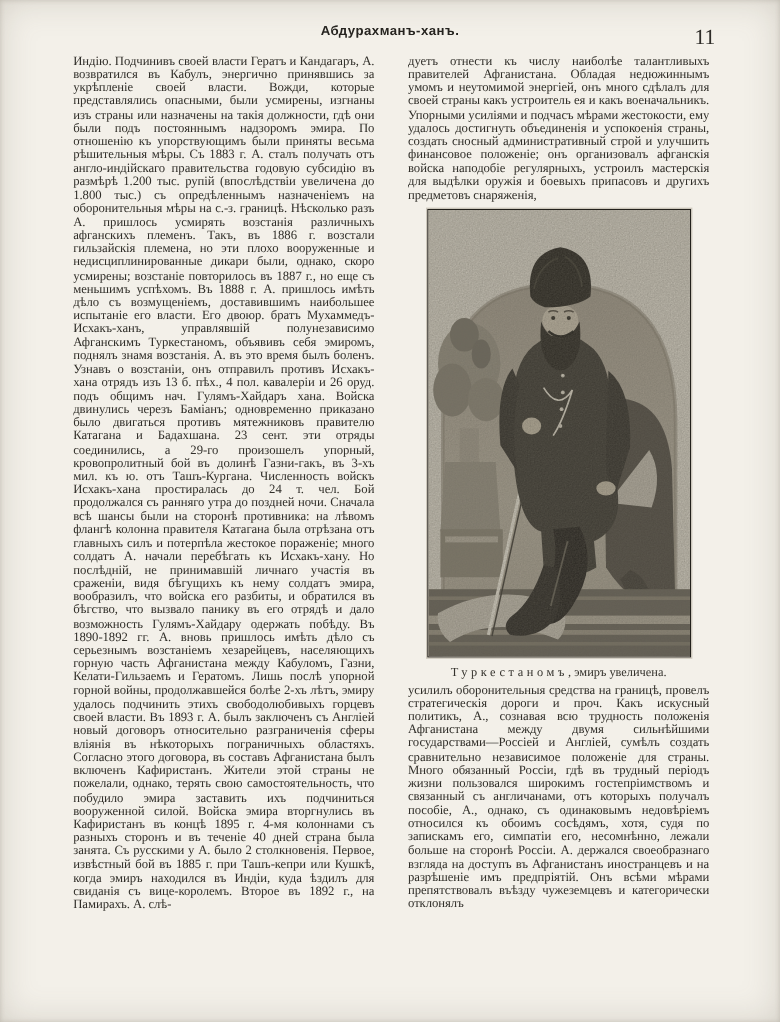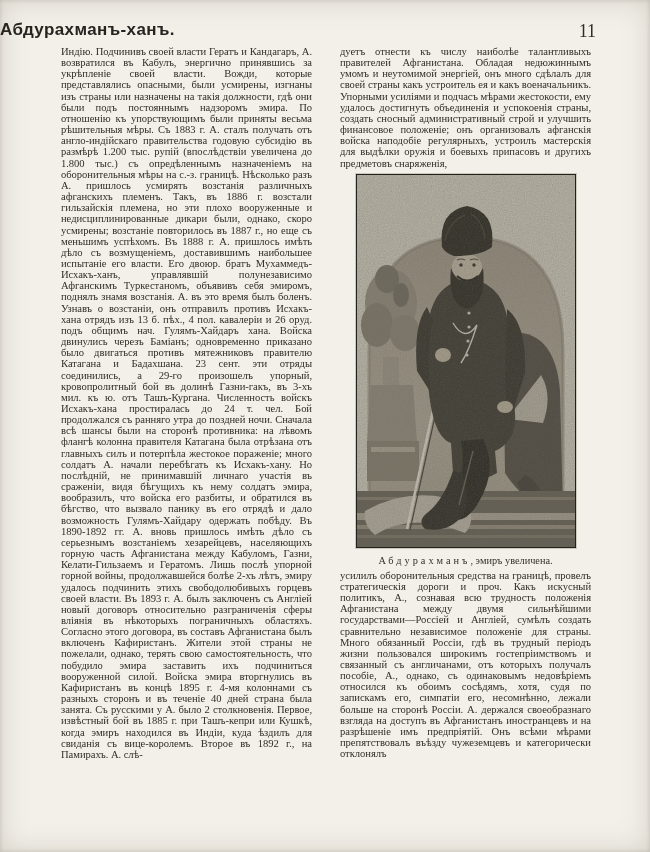--- a/index.html
+++ b/index.html
@@ -13,24 +13,24 @@
     margin: 0 auto;
     background: #f3f0e9;
     color: #2e2c28;
     box-shadow: inset 0 0 28px rgba(120,112,95,0.25), inset 0 0 4px rgba(100,92,78,0.25);
     overflow: hidden;
   }
   .running-head {
     position: absolute; top: 20px; left: 0; right: 0; height: 18px;
   }
   .running-title {
-    text-align: left;
+    text-align: center;
     font-family: "Liberation Sans", "DejaVu Sans", sans-serif;
     font-weight: bold;
-    font-size: 17px;
+    font-size: 11px;
     letter-spacing: 0.4px;
     color: #262420;
   }
   .page-number {
     position: absolute; top: 1px; right: 54px;
     font-size: 18px;
     color: #2e2c28;
   }
   .columns {
     position: absolute; top: 46px; left: 61px;
@@ -178,21 +178,21 @@
               <path d="M100 101 Q110 110 121 101" stroke="#1d1b16" stroke-width="2" fill="none"></path>
 
               <path d="M85 72 Q81 36 110 31 Q139 36 135 72 Q124 81 97 81 Q88 78 85 72 Z" fill="#24211b"></path>
               <path d="M88 66 Q92 46 108 40 M128 64 Q126 46 114 39" stroke="#3b372e" stroke-width="1.4" fill="none" opacity="0.9"></path>
             </g>
 
             <rect width="218" height="372" filter="url(#grain)" opacity="0.55"></rect>
           </svg>
         </div>
         <figcaption>
-          <span class="cap-name">Абдурахманъ</span><span>, эмиръ увеличена.</span>
+          <span class="cap-name">Туркестаномъ</span><span>, эмиръ увеличена.</span>
         </figcaption>
       </figure>
 
       <p>усилилъ оборонительныя средства на границѣ, провелъ стратегическія дороги и проч. Какъ искусный политикъ, А., сознавая всю трудность положенія Афганистана между двумя сильнѣйшими государствами—Россіей и Англіей, сумѣлъ создать сравнительно независимое положеніе для страны. Много обязанный Россіи, гдѣ въ трудный періодъ жизни пользовался широкимъ гостепріимствомъ и связанный съ англичанами, отъ которыхъ получалъ пособіе, А., однако, съ одинаковымъ недовѣріемъ относился къ обоимъ сосѣдямъ, хотя, судя по запискамъ его, симпатіи его, несомнѣнно, лежали больше на сторонѣ Россіи. А. держался своеобразнаго взгляда на доступъ въ Афганистанъ иностранцевъ и на разрѣшеніе имъ предпріятій. Онъ всѣми мѣрами препятствовалъ въѣзду чужеземцевъ и категорически отклонялъ</p>
     </div>
 
   </div>
 </div>
 
 </body></html>

